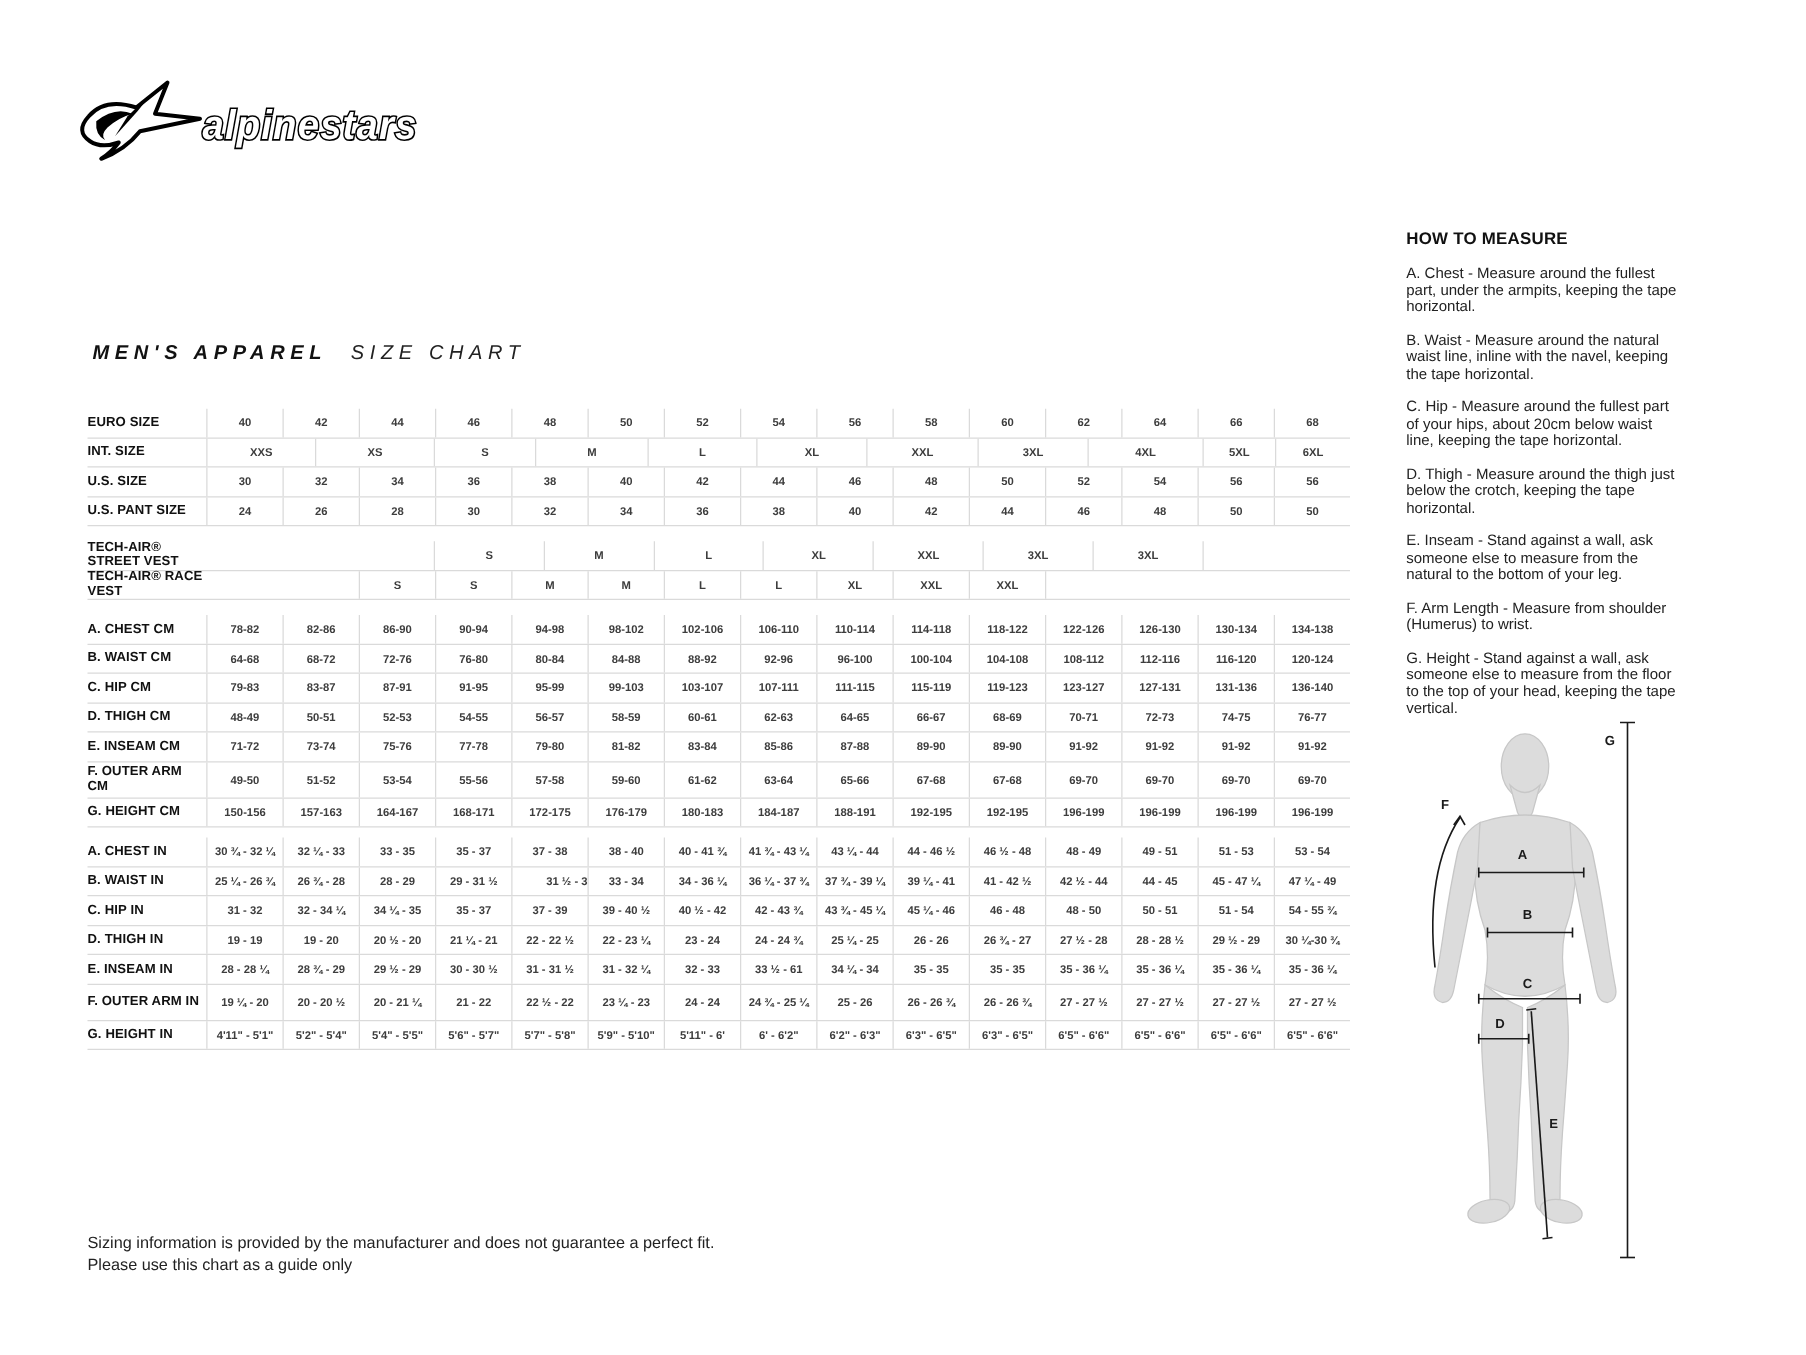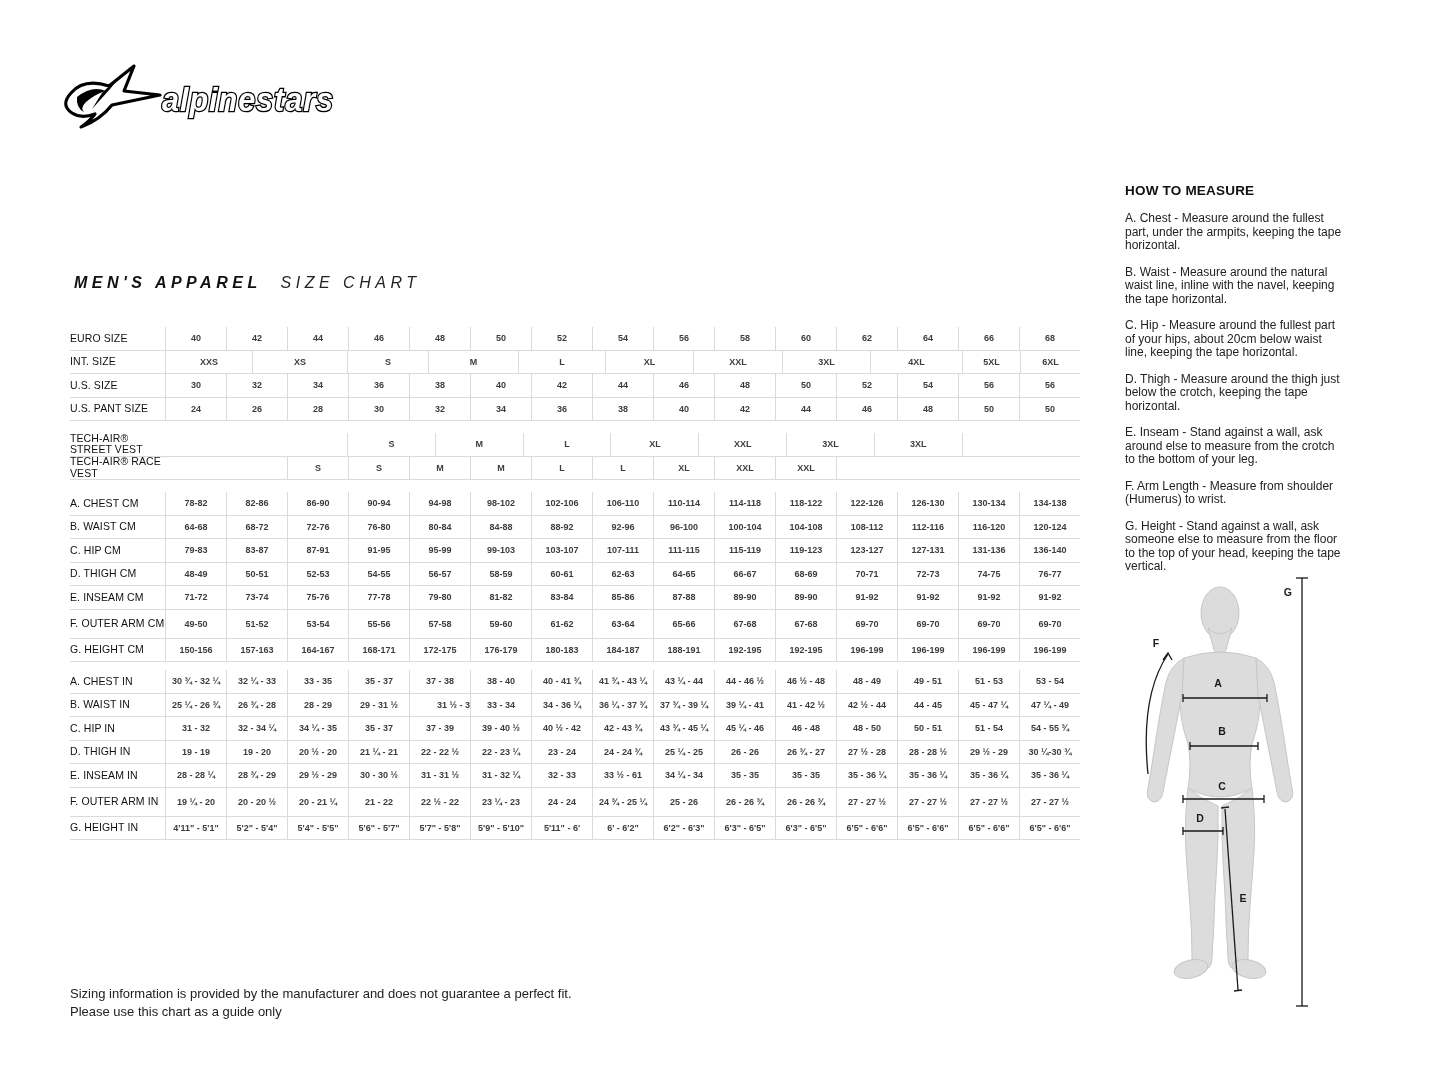--- a/index.html
+++ b/index.html
@@ -14,21 +14,21 @@
   #title .main{font-weight:bold;color:#111;}
   #title .sub{font-weight:normal;color:#222;margin-left:10px;}
   
   #size-table{position:absolute;left:70px;top:327px;width:1010px;}
   .tsection{margin-top:0;}
   .tsection[data-name="table-section-techair"]{margin-top:12px;}
   .tsection[data-name="table-section-cm"]{margin-top:12px;}
   .tsection[data-name="table-section-in"]{margin-top:8px;}
   .trow{display:flex;align-items:stretch;height:22.5px;border-bottom:1px solid #dadada;}
   .trow.tall{height:28px;}
-  .tlabel{width:95px;flex:none;display:flex;align-items:center;font-weight:normal;font-size:10.5px;line-height:11.5px;color:#111;letter-spacing:0.1px;}
+  .tlabel{width:95px;flex:none;display:flex;align-items:center;font-weight:bold;font-size:10.5px;line-height:11.5px;color:#111;letter-spacing:0.1px;}
   .tcells{flex:1;display:flex;min-width:0;}
   .tcell{display:flex;align-items:center;justify-content:center;font-size:9px;font-weight:bold;color:#3d3d3d;border-left:1px solid #dadada;box-sizing:border-box;white-space:nowrap;overflow:hidden;}
   .tspacer{box-sizing:border-box;}
   .tspacer-end{border-left:1px solid #dadada;}
   
   #measure{position:absolute;left:1125px;top:183px;width:220px;}
   #measure h3{margin:0 0 14px 0;font-size:13.5px;font-weight:bold;color:#111;letter-spacing:0.2px;}
   #measure p{margin:0 0 13px 0;font-size:12px;line-height:13.5px;color:#222;}
   
   #diagram{position:absolute;left:1128px;top:566px;}
@@ -453,21 +453,21 @@
       </div>
     </div>
   </div>
 
 <div id="measure" data-name="how-to-measure-panel">
   <h3 data-name="how-to-measure-heading">HOW TO MEASURE</h3>
   <p data-name="measure-instruction-chest">A. Chest - Measure around the fullest part, under the armpits, keeping the tape horizontal.</p>
   <p data-name="measure-instruction-waist">B. Waist - Measure around the natural waist line, inline with the navel, keeping the tape horizontal.</p>
   <p data-name="measure-instruction-hip">C. Hip - Measure around the fullest part of your hips, about 20cm below waist line, keeping the tape horizontal.</p>
   <p data-name="measure-instruction-thigh">D. Thigh - Measure around the thigh just below the crotch, keeping the tape horizontal.</p>
-  <p data-name="measure-instruction-inseam">E. Inseam - Stand against a wall, ask around else to measure from the crotch to the bottom of your leg.</p>
+  <p data-name="measure-instruction-inseam">E. Inseam - Stand against a wall, ask someone else to measure from the natural to the bottom of your leg.</p>
   <p data-name="measure-instruction-arm">F. Arm Length - Measure from shoulder (Humerus) to wrist.</p>
   <p data-name="measure-instruction-height">G. Height - Stand against a wall, ask someone else to measure from the floor to the top of your head, keeping the tape vertical.</p>
 </div>
 
 <div id="diagram" data-name="body-measurement-diagram">
   <svg width="320" height="462" viewBox="0 0 320 462" data-name="body-diagram-graphic">
     <g data-name="body-figure">
       <ellipse class="fig" cx="92" cy="47" rx="19" ry="26"></ellipse>
       <path class="fig" d="M80 62 L86 84 L92 94 L98 84 L104 62 Q92 74 80 62 Z"></path>
       <path class="fig" d="M56 92 Q92 80 128 92 L132 120 Q134 150 124 178 Q120 200 124 222 Q92 240 60 222 Q64 200 60 178 Q50 150 52 120 Z"></path>

